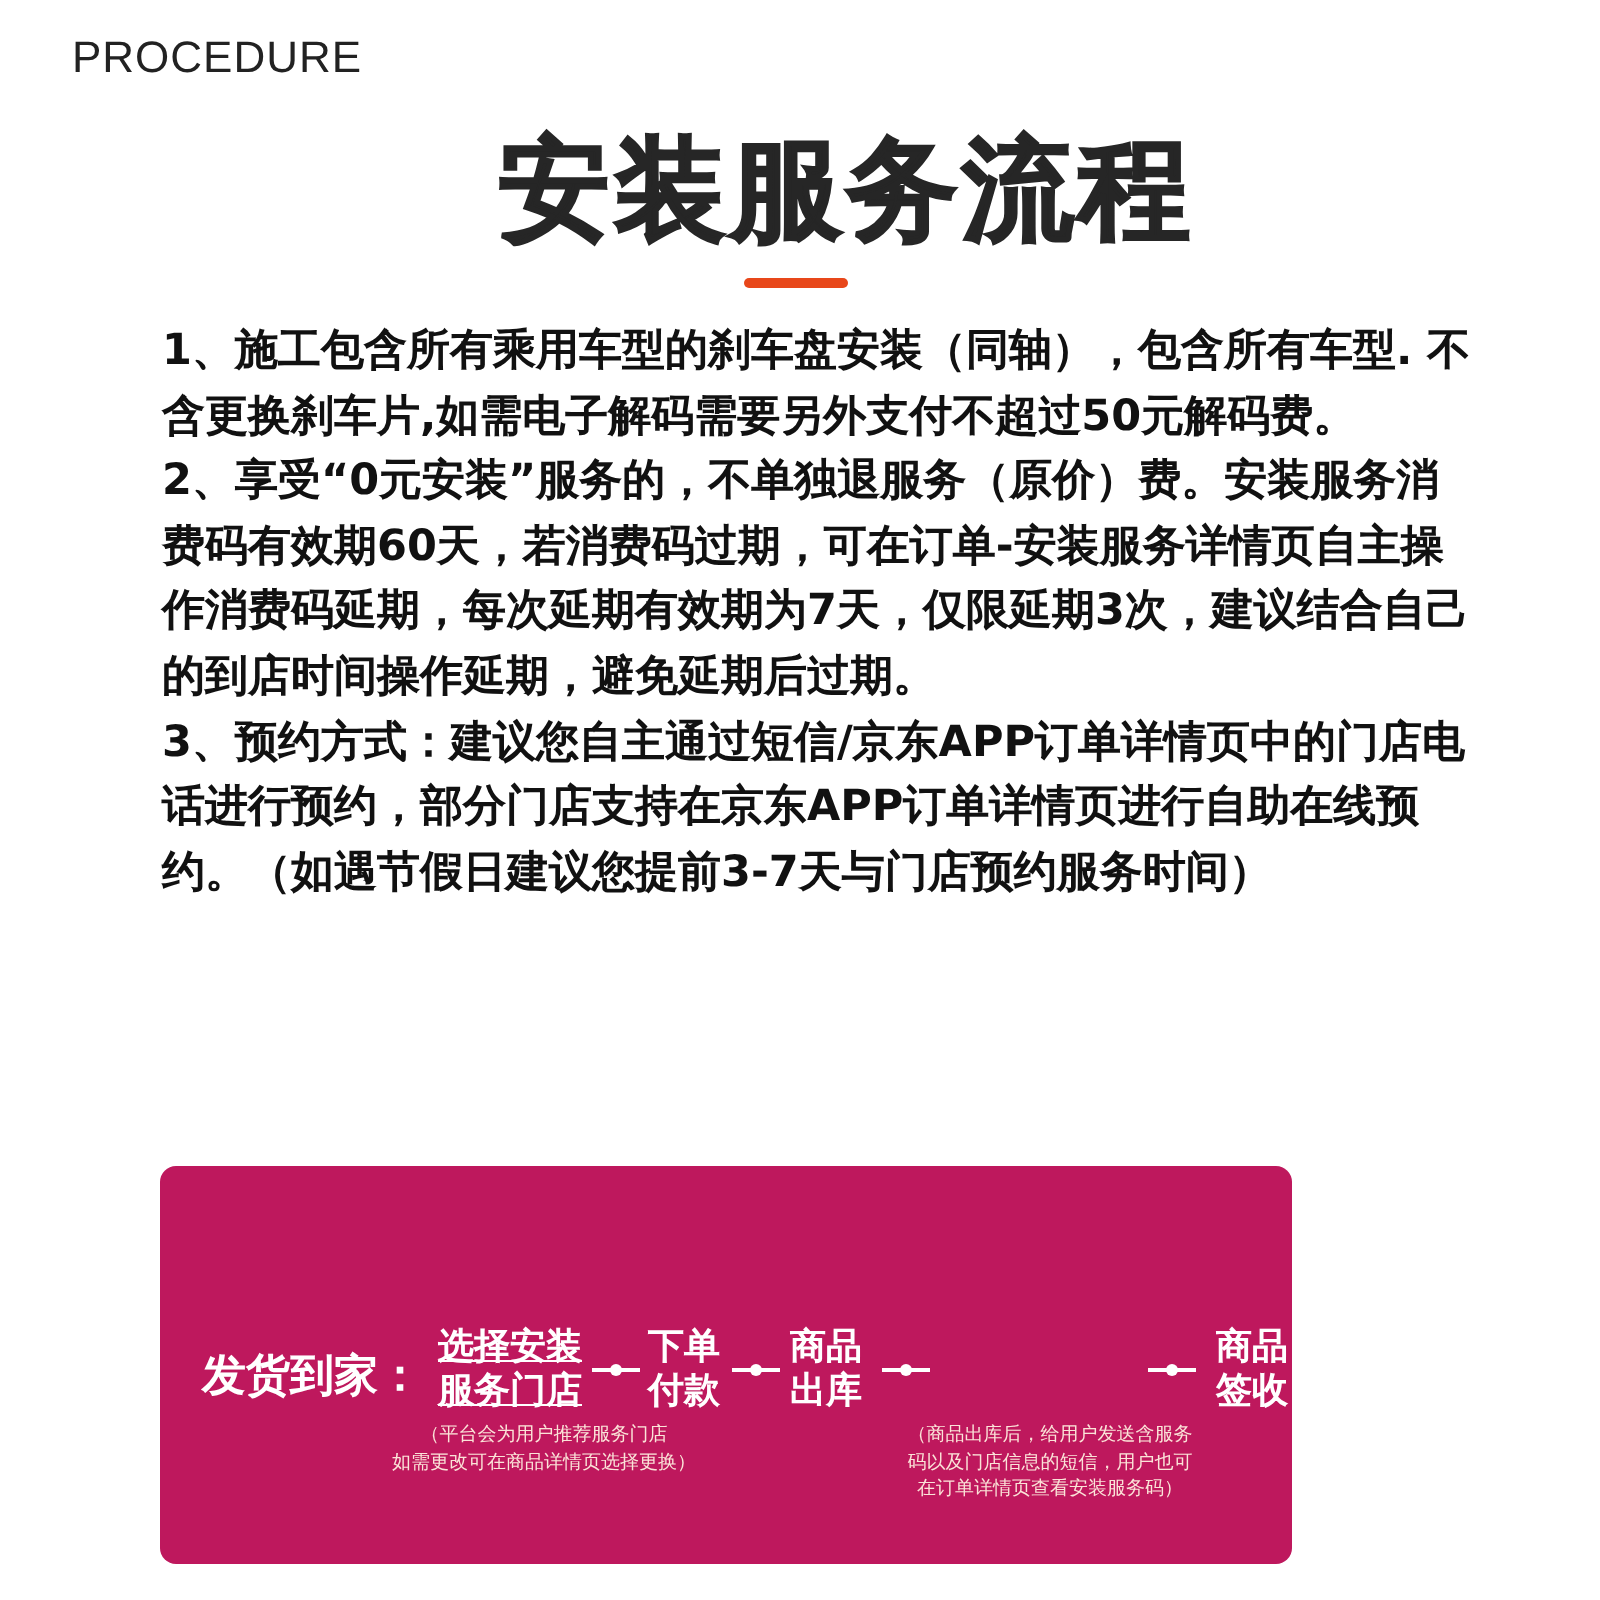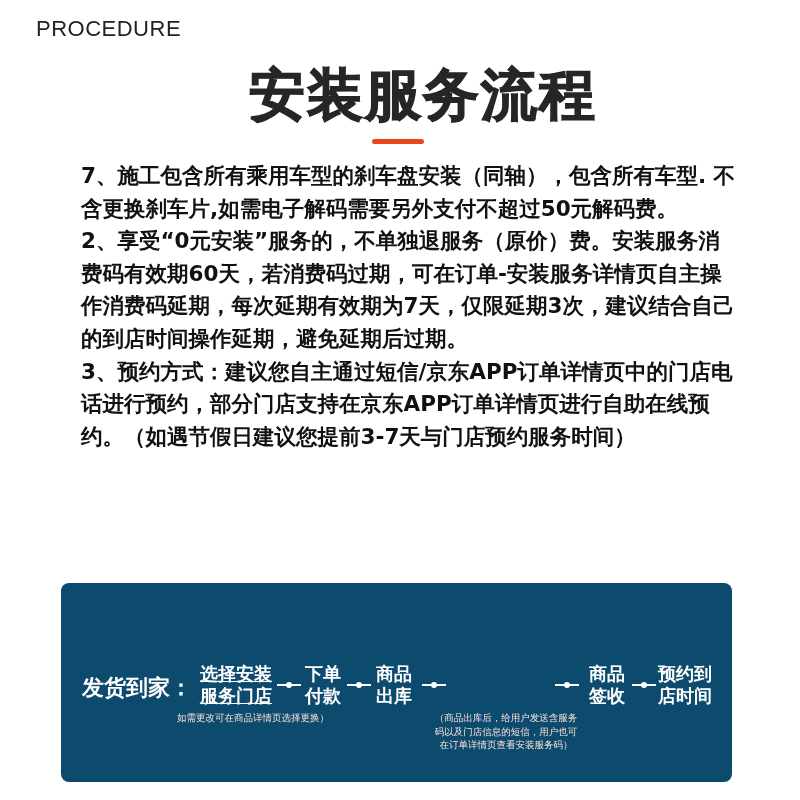--- a/index.html
+++ b/index.html
@@ -57,26 +57,26 @@
       font-weight: bold;
       line-height: 32.6px;
       color: #111111;
     }
     .notes p {
       margin: 0;
       word-break: break-all;
     }
     .panel {
       position: absolute;
-      left: 61px;
+      left: 80px;
       top: 583px;
-      width: 671px;
+      width: 566px;
       height: 199px;
       border-radius: 8px;
-      background: #0c4a6e;
+      background: #be185d;
       color: #ffffff;
     }
     .flow {
       position: absolute;
       top: 80px;
       left: 0;
       width: 671px;
       height: 60px;
     }
     .flow-lead {
@@ -131,21 +131,21 @@
     }
   </style>
 </head>
 <body>
 
 <div class="eyebrow">PROCEDURE</div>
 <div class="title">安装服务流程</div>
 <div class="title-underline"></div>
 
 <div class="notes">
-  <p>7、施工包含所有乘用车型的刹车盘安装（同轴），包含所有车型. 不含更换刹车片,如需电子解码需要另外支付不超过50元解码费。</p>
+  <p>1、施工包含所有乘用车型的刹车盘安装（同轴），包含所有车型. 不含更换刹车片,如需电子解码需要另外支付不超过50元解码费。</p>
   <p>2、享受“0元安装”服务的，不单独退服务（原价）费。安装服务消费码有效期60天，若消费码过期，可在订单-安装服务详情页自主操作消费码延期，每次延期有效期为7天，仅限延期3次，建议结合自己的到店时间操作延期，避免延期后过期。</p>
   <p>3、预约方式：建议您自主通过短信/京东APP订单详情页中的门店电话进行预约，部分门店支持在京东APP订单详情页进行自助在线预约。（如遇节假日建议您提前3-7天与门店预约服务时间）</p>
 </div>
 
 <div class="panel">
   <div class="flow">
     <div class="flow-lead">发货到家：</div>
 
     <div class="step" style="left:139px;text-decoration:underline;">
       <div>选择安装</div>
@@ -188,20 +188,21 @@
         <div class="dot"></div>
     </div>
 
     <div class="step" style="left:597px;">
       <div>预约到</div>
       <div>店时间</div>
     </div>
   </div>
 
   <div class="step-note" style="left:97px; top:128px; width:190px;">
+    <div>（平台会为用户推荐服务门店</div>
     <div>如需更改可在商品详情页选择更换）</div>
   </div>
 
   <div class="step-note" style="left:365px; top:128px; width:160px;">
     <div>（商品出库后，给用户发送含服务</div>
     <div>码以及门店信息的短信，用户也可</div>
     <div>在订单详情页查看安装服务码）</div>
   </div>
 </div>
 

